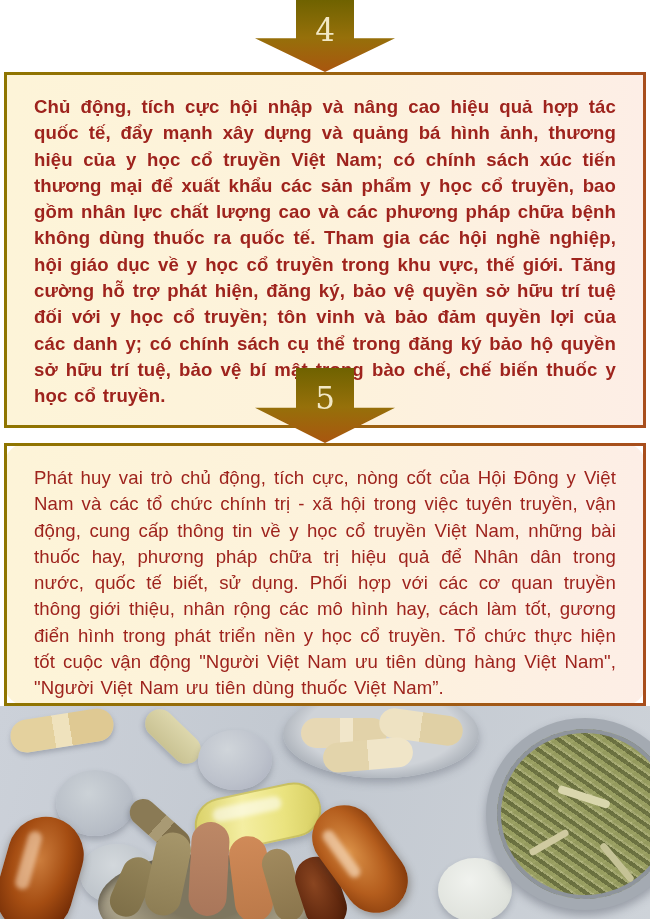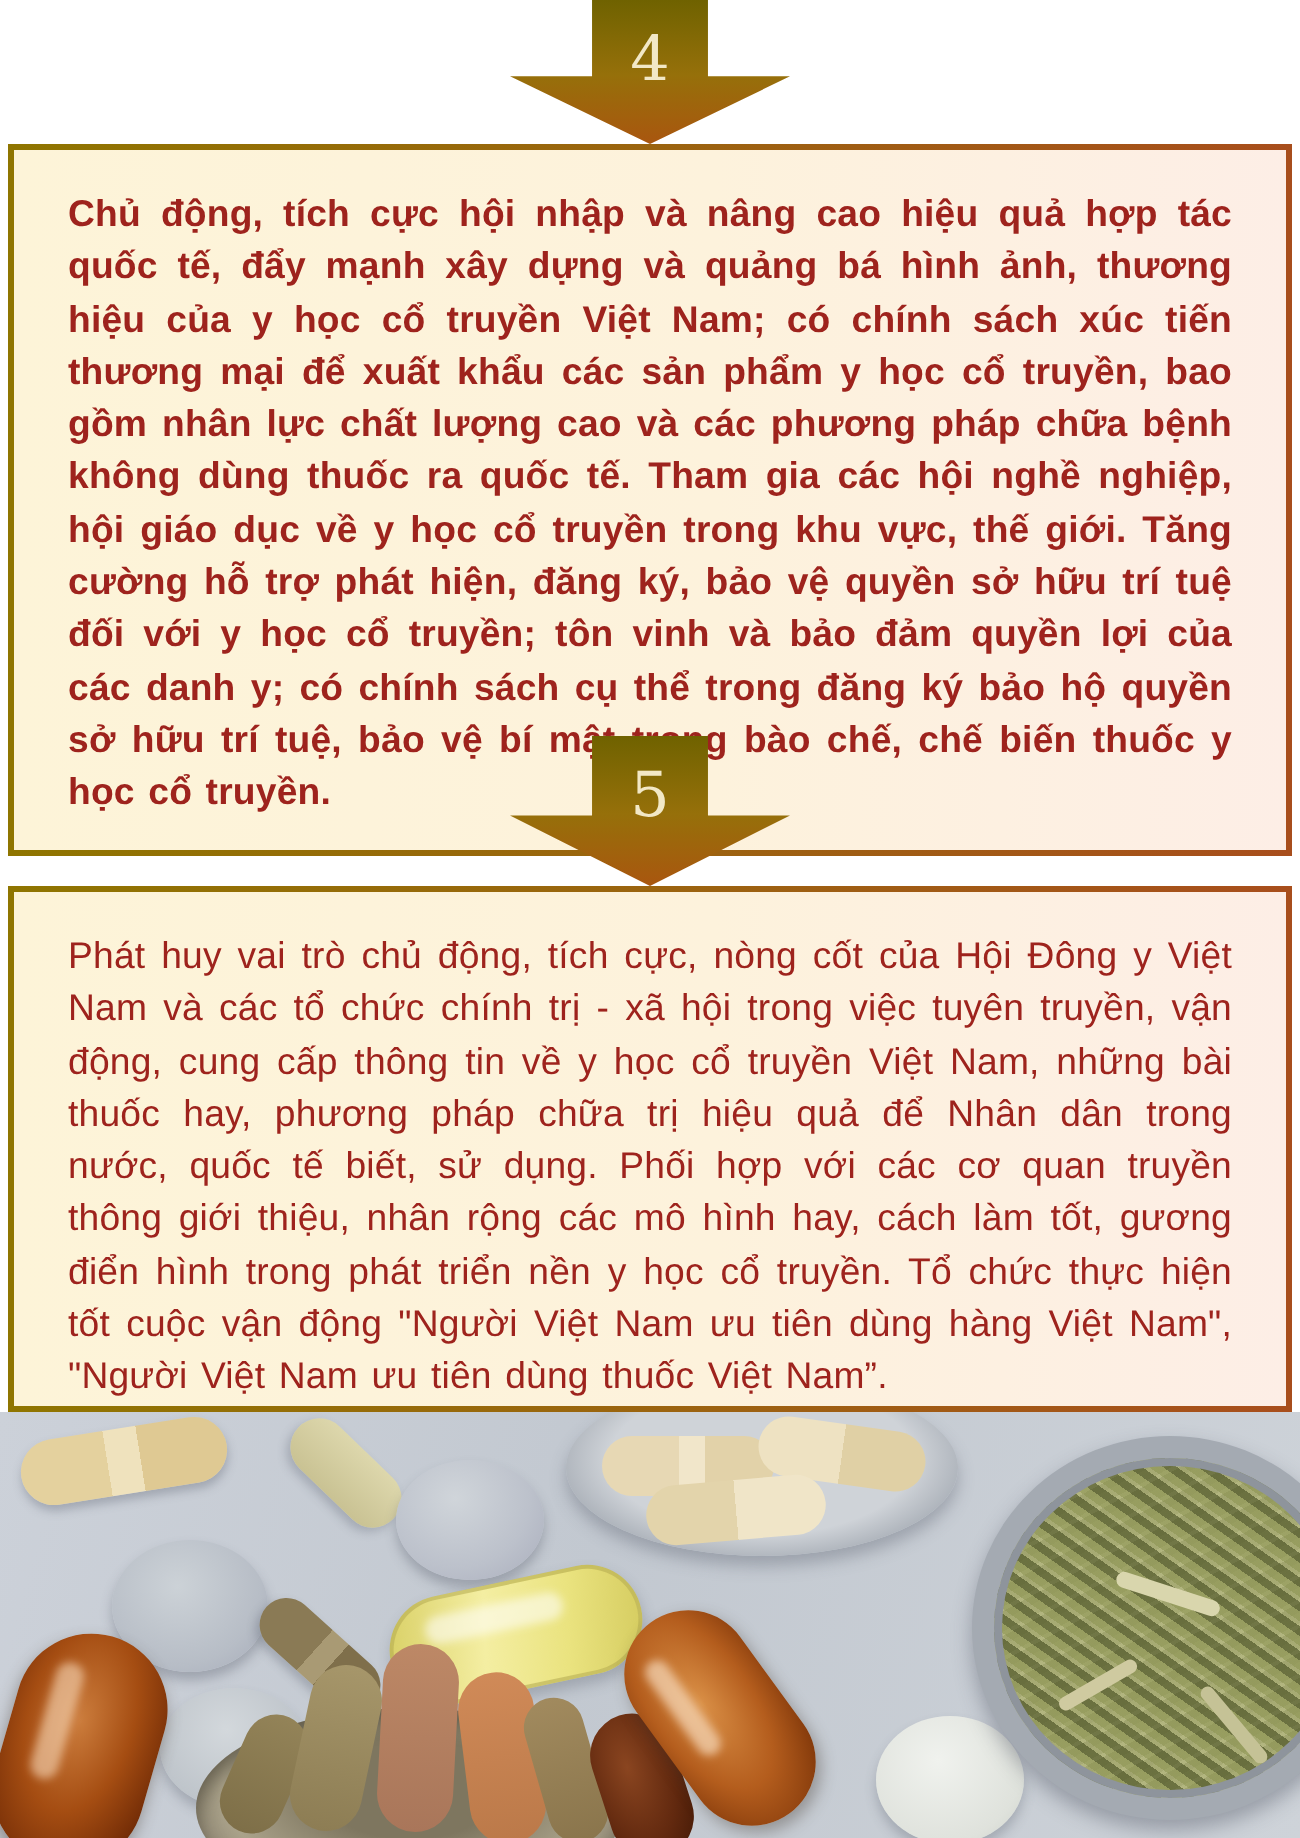--- a/index.html
+++ b/index.html
@@ -34,21 +34,21 @@
   #arrow-4{top:0;height:72px;}
   #arrow-5{top:368px;height:75px;}
   
   .textbox{
     position:absolute;left:4px;width:642px;
     border:3px solid;
     border-image:linear-gradient(90deg,var(--border-gold) 0%,#9c6210 55%,var(--border-sienna) 100%) 1;
     background:linear-gradient(90deg,var(--box-bg-left) 0%,#fdf2dc 55%,var(--box-bg-right) 100%);
   }
   #box-4{top:72px;height:356px;font-weight:bold;}
-  #box-5{top:443px;height:263px;}
+  #box-5{top:443px;height:263px;border-radius:23px;}
   .textbox p{
     padding:19px 27px 8px 27px;
     font-size:18.6px;line-height:26.3px;
     color:var(--text-color);
     text-align:justify;
     letter-spacing:.1px;
     word-spacing:1.5px;
   }
   
   .photo{

